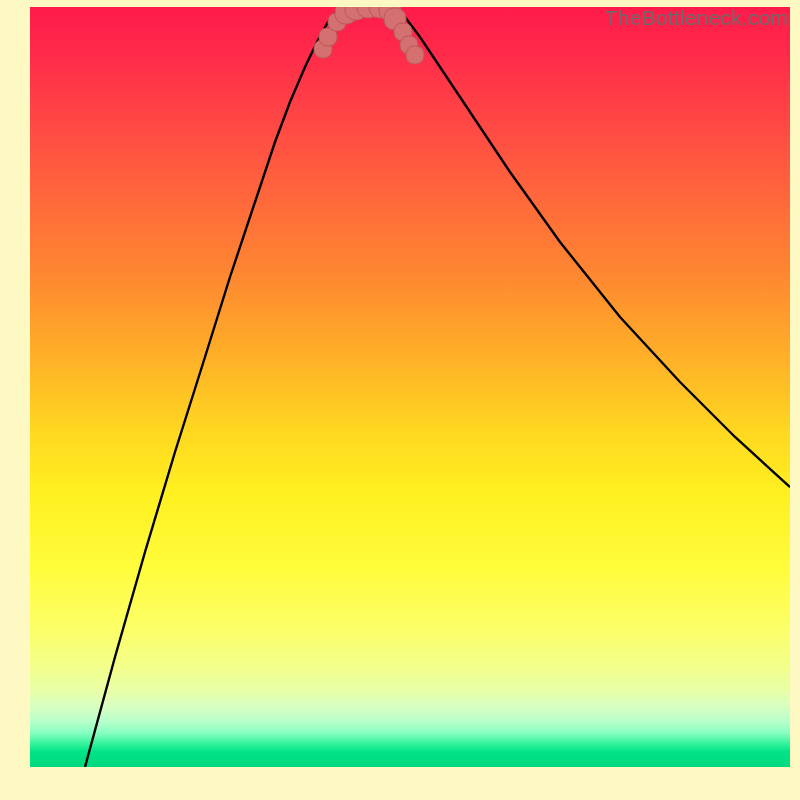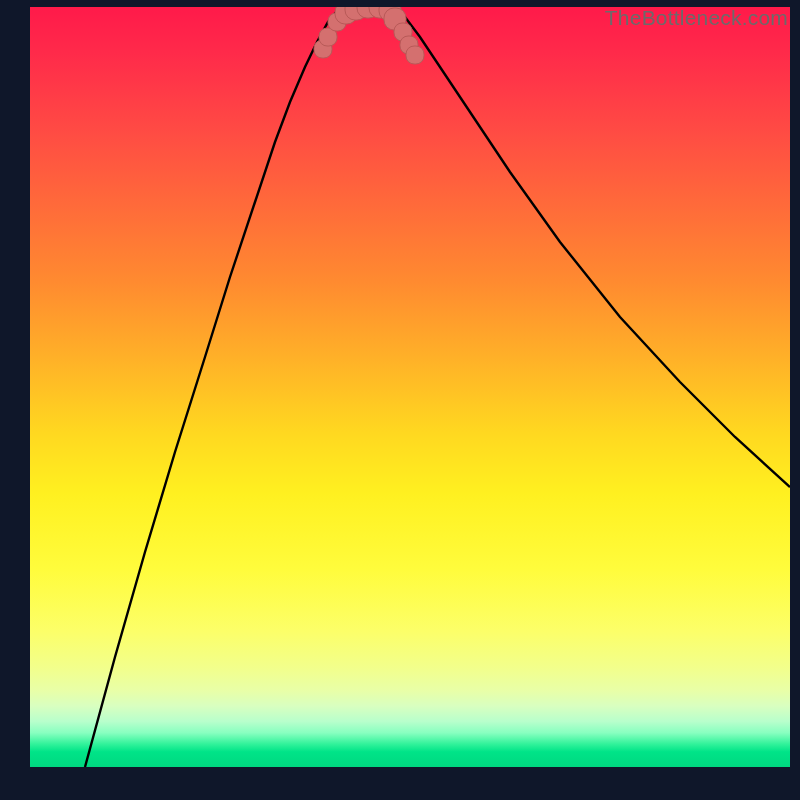--- a/index.html
+++ b/index.html
@@ -7,21 +7,21 @@
     padding: 0;
     width: 800px;
     height: 800px;
     background: #000;
     overflow: hidden;
     font-family: Arial, Helvetica, sans-serif;
   }
   .frame {
     position: absolute;
     inset: 0;
-    background: #0f172a;
+    background: #fef9c3;
   }
   .plot {
     position: absolute;
     left: 30px;
     top: 7px;
     width: 760px;
     height: 760px;
     overflow: hidden;
   }
   .gradient-bg {

